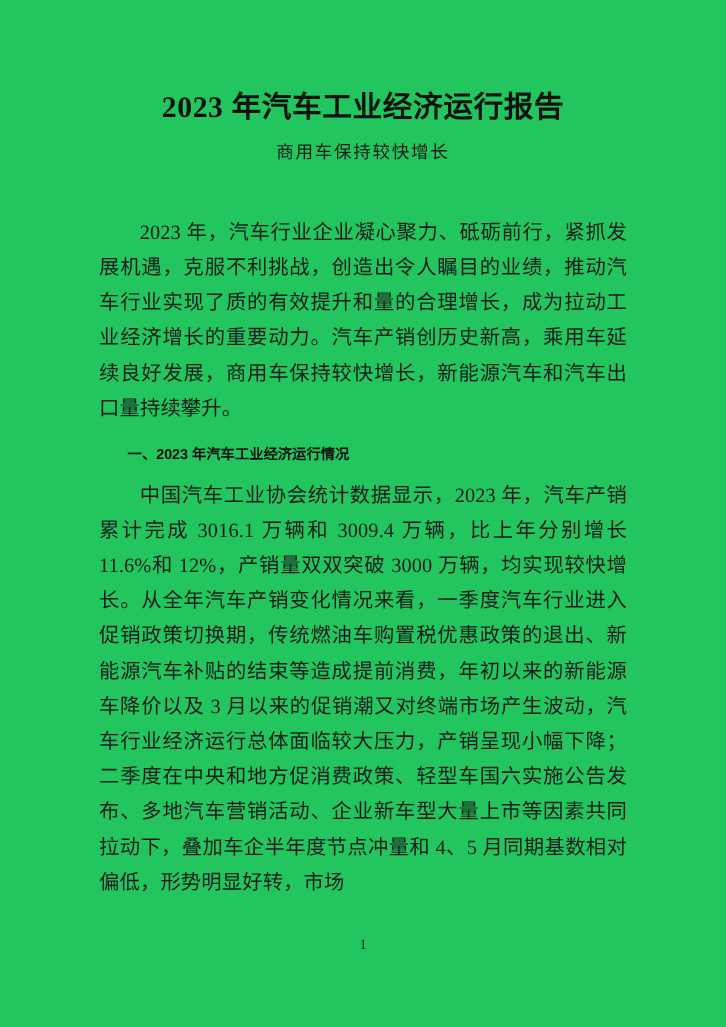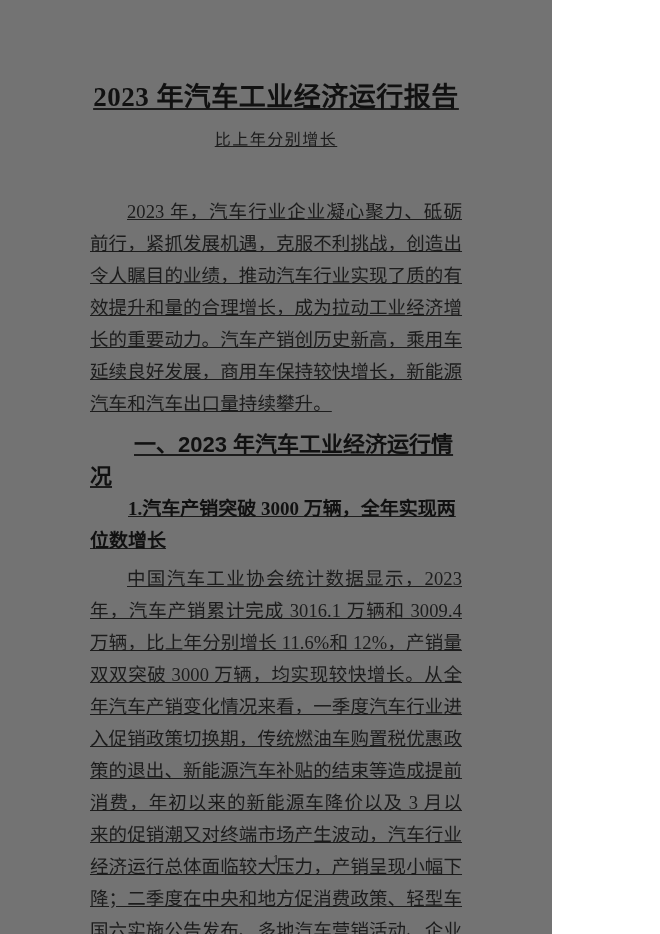--- a/index.html
+++ b/index.html
@@ -2,30 +2,29 @@
 <html lang="zh-CN"><head>
 <meta charset="utf-8">
 <style>
   html, body {
     margin: 0;
     padding: 0;
     background: #ffffff;
   }
   .page {
     position: relative;
-    width: 552px;
+    width: 660px;
     height: 934px;
     margin: 0;
-    background: #737373;
+    background: #22c55e;
     color: #1c1c1c;
     font-family: "Liberation Serif", "DejaVu Serif", serif;
     box-sizing: border-box;
     padding: 80px 90px 0 90px;
     overflow: hidden;
-    text-decoration: underline;
   }
   .doc-title {
     margin: 0;
     font-size: 27px;
     font-weight: 700;
     line-height: 34px;
     text-align: center;
     letter-spacing: 0.5px;
     color: #111111;
   }
@@ -46,21 +45,21 @@
     letter-spacing: 0.1px;
   }
   .para-intro {
     margin-top: 45px;
   }
   .para-stats {
     margin-top: 6px;
   }
   .h-level1 {
     margin: 9px 0 0 0;
-    font-size: 22px;
+    font-size: 13px;
     line-height: 32px;
     font-weight: 700;
     text-indent: 2em;
     font-family: "Liberation Sans", "DejaVu Sans", sans-serif;
     color: #111111;
   }
   .h-level2 {
     margin: 0;
     font-size: 19px;
     line-height: 32px;
@@ -89,26 +88,25 @@
     color: #1c1c1c;
   }
 </style>
 </head>
 <body>
 
 <div class="page">
 
   <h1 class="doc-title">2023 年汽车工业经济运行报告</h1>
 
-  <div class="doc-author">比上年分别增长</div>
+  <div class="doc-author">商用车保持较快增长</div>
 
   <p class="body-para para-intro">2023 年，汽车行业企业凝心聚力、砥砺前行，紧抓发展机遇，克服不利挑战，创造出令人瞩目的业绩，推动汽车行业实现了质的有效提升和量的合理增长，成为拉动工业经济增长的重要动力。汽车产销创历史新高，乘用车延续良好发展，商用车保持较快增长，新能源汽车和汽车出口量持续攀升。</p>
 
   <h2 class="h-level1">一、2023 年汽车工业经济运行情况</h2>
 
 
-  <h4 class="h-level3">1.汽车产销突破 3000 万辆，全年实现两位数增长</h4>
 
   <p class="body-para para-stats">中国汽车工业协会统计数据显示，2023 年，汽车产销累计完成 3016.1 万辆和 3009.4 万辆，比上年分别增长 11.6%和 12%，产销量双双突破 3000 万辆，均实现较快增长。从全年汽车产销变化情况来看，一季度汽车行业进入促销政策切换期，传统燃油车购置税优惠政策的退出、新能源汽车补贴的结束等造成提前消费，年初以来的新能源车降价以及 3 月以来的促销潮又对终端市场产生波动，汽车行业经济运行总体面临较大压力，产销呈现小幅下降；二季度在中央和地方促消费政策、轻型车国六实施公告发布、多地汽车营销活动、企业新车型大量上市等因素共同拉动下，叠加车企半年度节点冲量和 4、5 月同期基数相对偏低，形势明显好转，市场</p>
 
   <div class="page-number">1</div>
 
 </div>
 
 </body></html>

